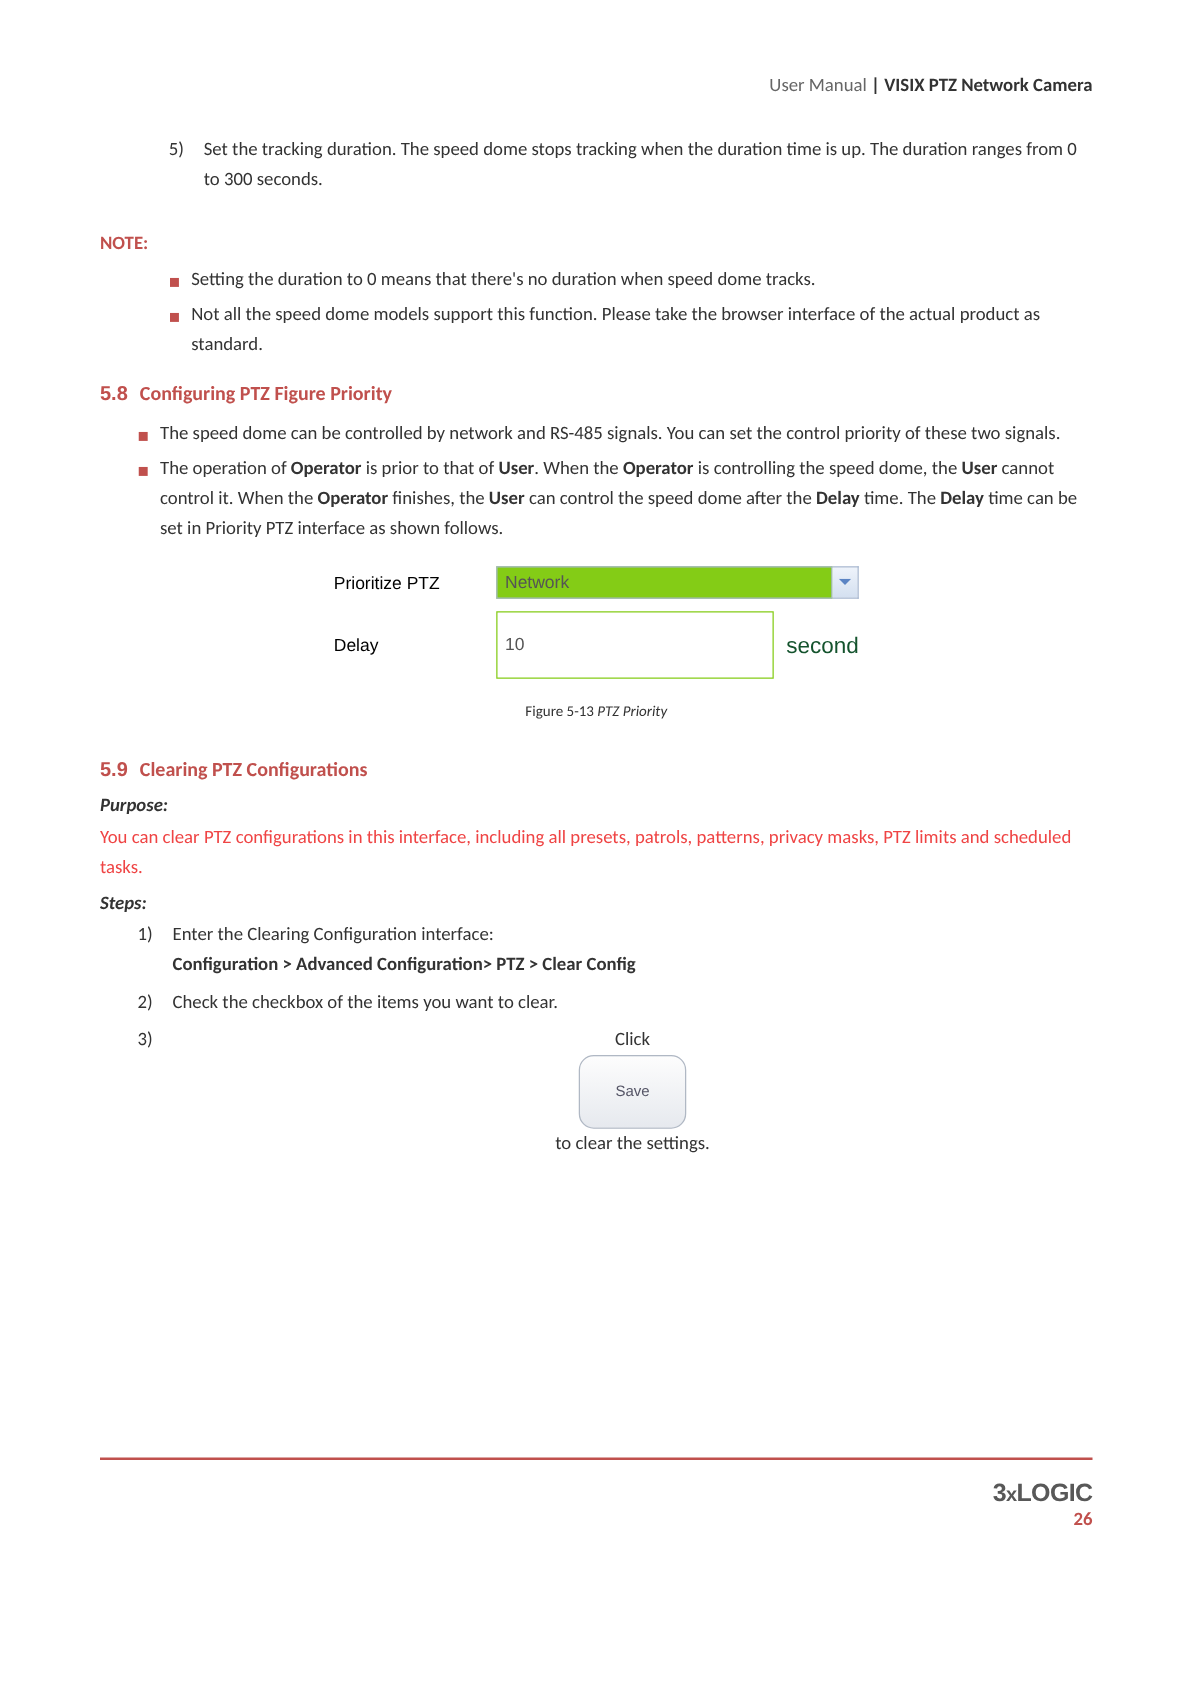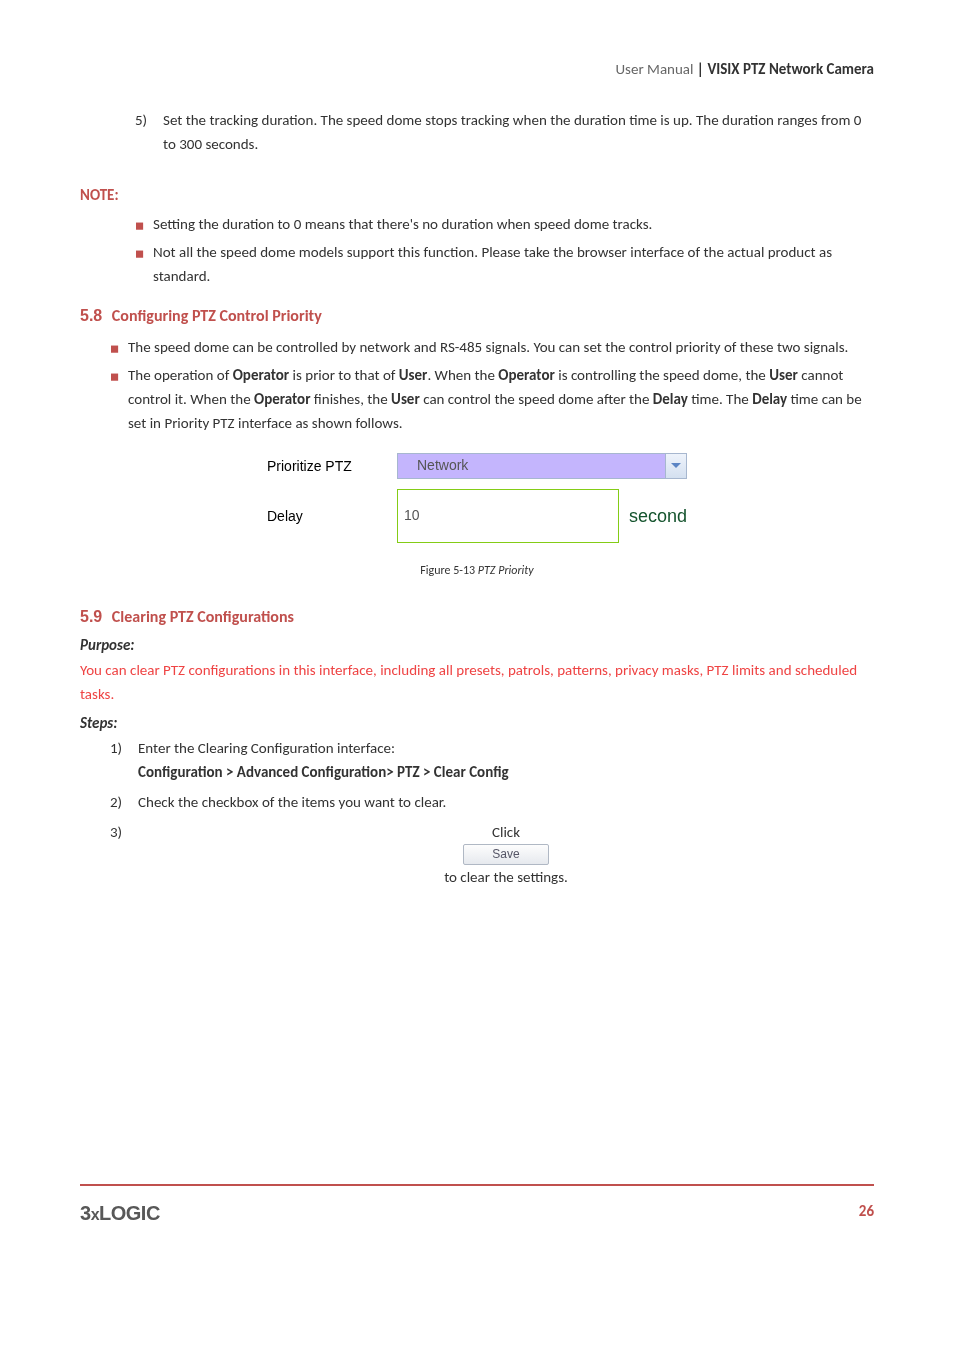--- a/index.html
+++ b/index.html
@@ -100,24 +100,24 @@
     font-size: 14px;
   }
   .fig-select {
     flex: 1;
     display: flex;
     align-items: stretch;
   }
   .fig-select-input {
     flex: 1;
     border: 1px solid #a7b7cf;
-    background: #c4b5fd;
+    background: #84cc16;
     color: #555;
     font-size: 14px;
-    padding: 3px 19px;
+    padding: 3px 6px;
     height: 18px;
   }
   .fig-select-arrow {
     width: 20px;
     border: 1px solid #a7b7cf;
     border-left: none;
     background: linear-gradient(#eef3fb, #d4e0f0);
     display: flex;
     align-items: center;
     justify-content: center;
@@ -158,41 +158,42 @@
     margin-bottom: 8px;
   }
   .save-btn {
     display: inline-block;
     vertical-align: middle;
     border: 1px solid #b0b8c4;
     background: linear-gradient(#fdfdfd, #e6e9ee);
     color: #556;
     font-size: 12px;
     font-family: Tahoma, sans-serif;
-    padding: 0 28px;
-    border-radius: 2px;
+    padding: 19px 28px;
+    border-radius: 12px;
     margin: 0 6px;
   }
   .step-item.align-center .txt { display: flex; align-items: center; flex-direction: column; }
   .footer {
     position: absolute;
     bottom: 35px;
     left: 80px;
     right: 80px;
   }
   .footer-line {
     border-top: 2px solid #c0504d;
     margin-bottom: 16px;
   }
   .footer-row {
     display: flex;
-    align-items: flex-start;
+    align-items: flex-end;
     justify-content: space-between;
     font-size: 12px;
     color: #666;
+    flex-direction: column;
   }
   .footer-text { flex: 1; text-align: center; }
   .page-num {
     color: #c0504d;
     font-weight: 700;
     font-size: 15px;
     margin-left: 36px;
   }
   .logo {
     font-family: Arial, Helvetica, sans-serif;
@@ -226,21 +227,21 @@
       <div class="sq">◼</div>
       <div class="txt">Setting the duration to 0 means that there's no duration when speed dome tracks.</div>
     </div>
     <div class="bullet-item">
       <div class="sq">◼</div>
       <div class="txt">Not all the speed dome models support this function. Please take the browser interface of the actual product as standard.</div>
     </div>
   </div>
 
   <div class="section-heading">
-    <span class="section-num">5.8</span><span class="section-title"> Configuring PTZ Control Priority</span>
+    <span class="section-num">5.8</span><span class="section-title"> Configuring PTZ Figure Priority</span>
   </div>
 
   <div class="bullet-list bullet-list-inner">
     <div class="bullet-item">
       <div class="sq">◼</div>
       <div class="txt">The speed dome can be controlled by network and RS-485 signals. You can set the control priority of these two signals.</div>
     </div>
     <div class="bullet-item">
       <div class="sq">◼</div>
       <div class="txt">The operation of <b>Operator</b> is prior to that of <b>User</b>. When the <b>Operator</b> is controlling the speed dome, the <b>User</b> cannot control it. When the <b>Operator</b> finishes, the <b>User</b> can control the speed dome after the <b>Delay</b> time. The <b>Delay</b> time can be set in Priority PTZ interface as shown follows.</div>

